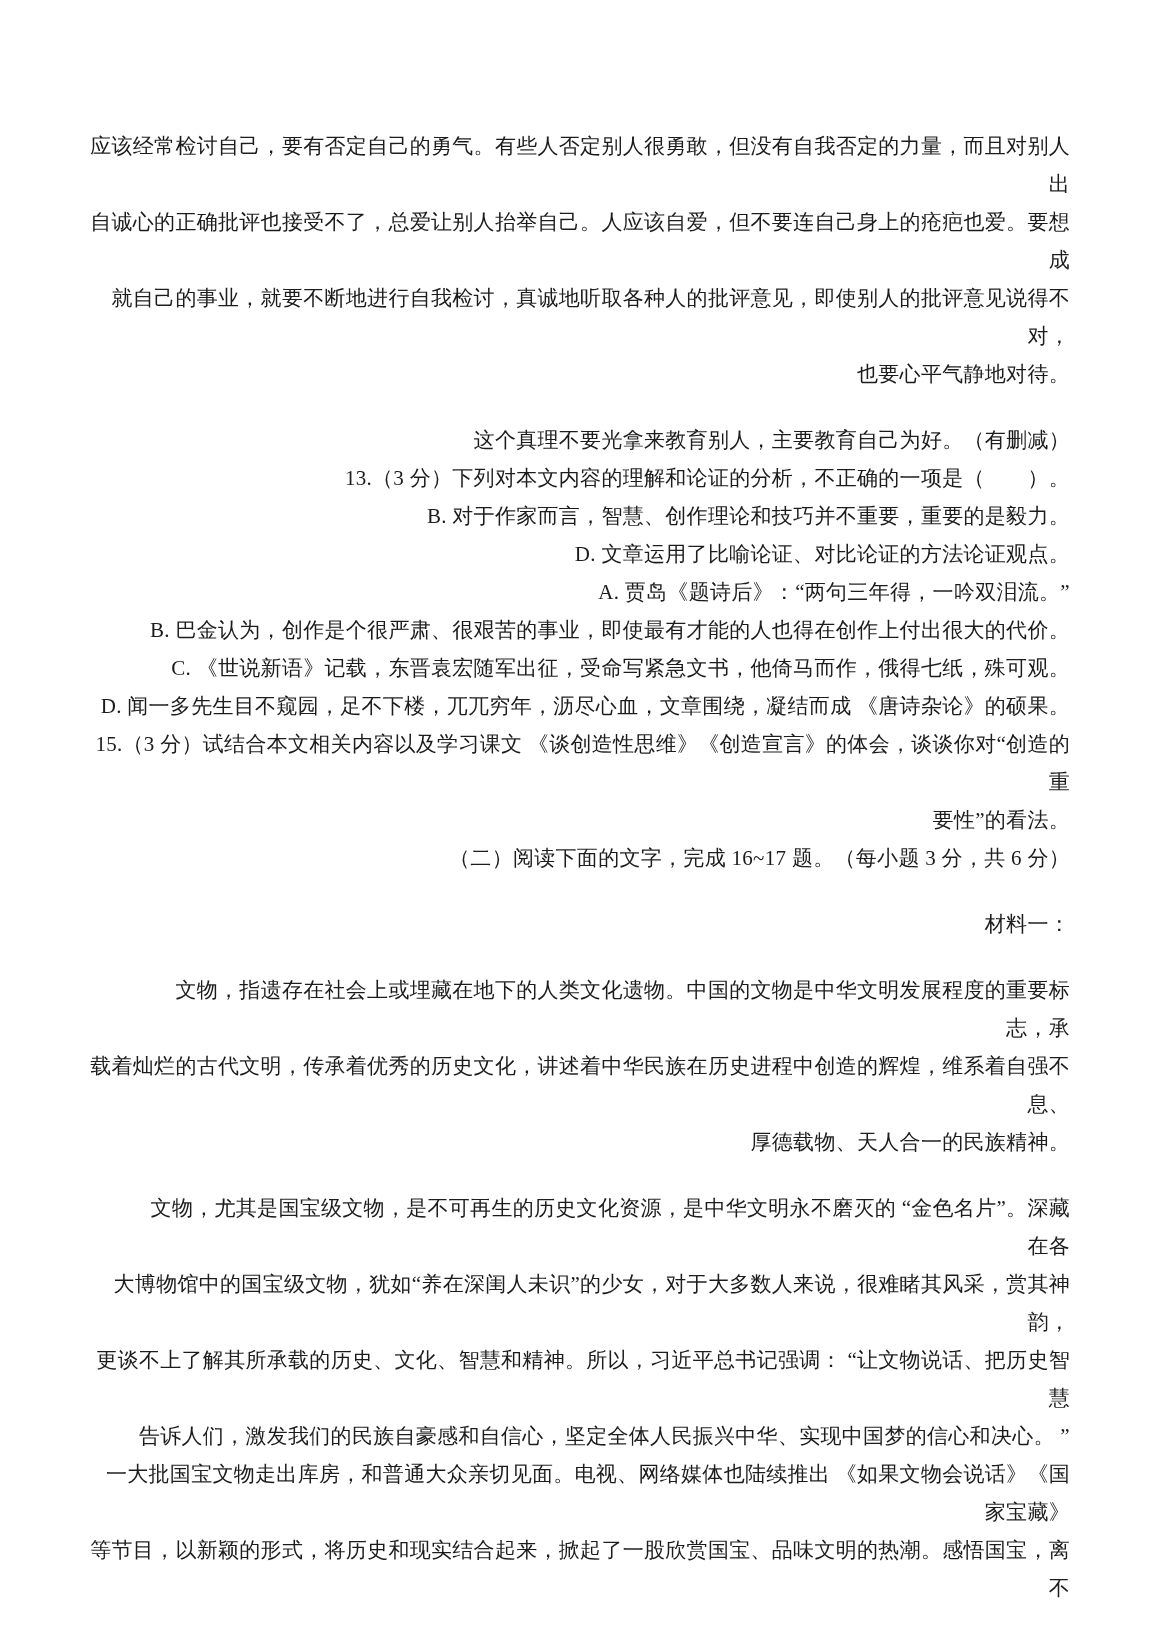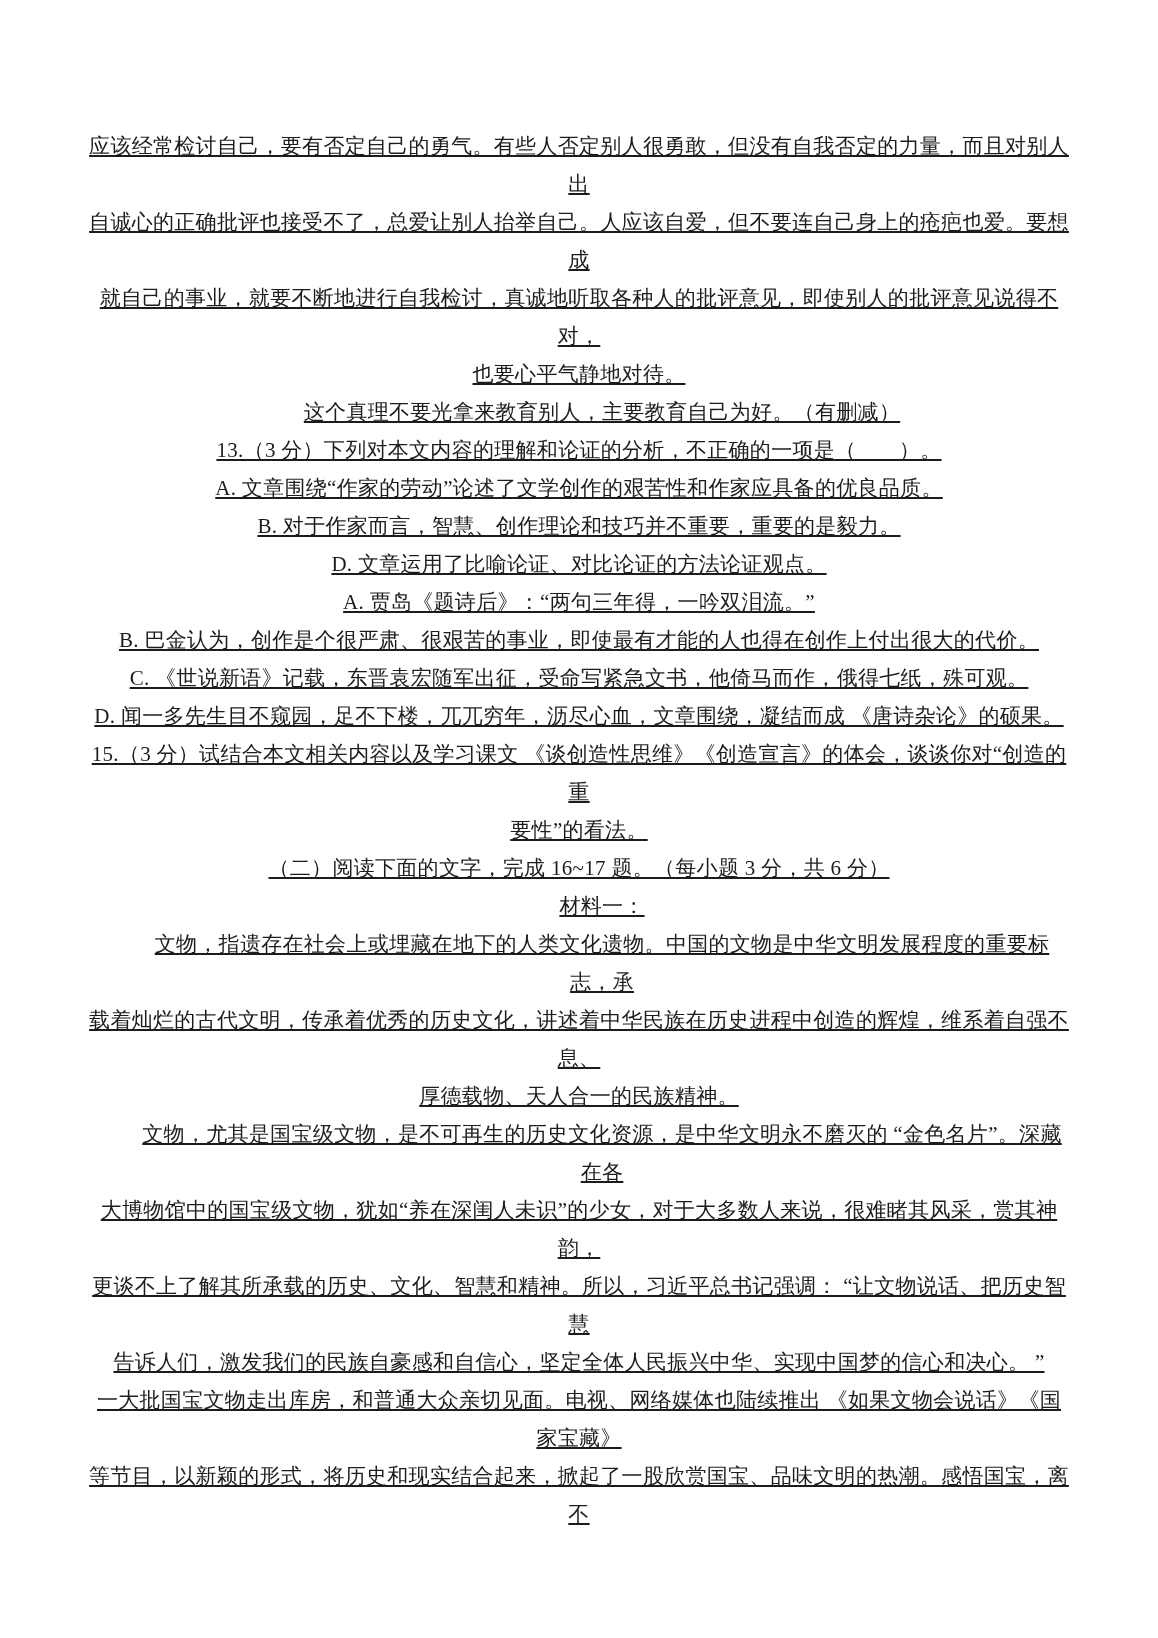--- a/index.html
+++ b/index.html
@@ -21,39 +21,38 @@
     background: #ffffff;
     color: #1c1c1c;
   }
   .doc-body {
     font-size: 21px;
     line-height: 38px;
     letter-spacing: 0.3px;
   }
   .line {
     white-space: pre-wrap;
-    text-align: center;
-    text-decoration: underline;
+    text-align: right;
   }
   .line.indent {
     padding-left: 46px;
+    margin-top: 28px;
   }
 </style>
 </head>
 <body>
 
 <div class="page">
   <div class="doc-body">
       <div class="line">应该经常检讨自己，要有否定自己的勇气。有些人否定别人很勇敢，但没有自我否定的力量，而且对别人出</div>
       <div class="line">自诚心的正确批评也接受不了，总爱让别人抬举自己。人应该自爱，但不要连自己身上的疮疤也爱。要想成</div>
       <div class="line">就自己的事业，就要不断地进行自我检讨，真诚地听取各种人的批评意见，即使别人的批评意见说得不对，</div>
       <div class="line">也要心平气静地对待。</div>
       <div class="line indent">这个真理不要光拿来教育别人，主要教育自己为好。（有删减）</div>
       <div class="line">13.（3 分）下列对本文内容的理解和论证的分析，不正确的一项是（　　）。</div>
-      <div class="line">A. 文章围绕“作家的劳动”论述了文学创作的艰苦性和作家应具备的优良品质。</div>
       <div class="line">B. 对于作家而言，智慧、创作理论和技巧并不重要，重要的是毅力。</div>
       <div class="line">D. 文章运用了比喻论证、对比论证的方法论证观点。</div>
       <div class="line">A. 贾岛《题诗后》：“两句三年得，一吟双泪流。”</div>
       <div class="line">B. 巴金认为，创作是个很严肃、很艰苦的事业，即使最有才能的人也得在创作上付出很大的代价。</div>
       <div class="line">C. 《世说新语》记载，东晋袁宏随军出征，受命写紧急文书，他倚马而作，俄得七纸，殊可观。</div>
       <div class="line">D. 闻一多先生目不窥园，足不下楼，兀兀穷年，沥尽心血，文章围绕，凝结而成 《唐诗杂论》的硕果。</div>
       <div class="line">15.（3 分）试结合本文相关内容以及学习课文 《谈创造性思维》《创造宣言》的体会，谈谈你对“创造的重</div>
       <div class="line">要性”的看法。</div>
       <div class="line">（二）阅读下面的文字，完成 16~17 题。（每小题 3 分，共 6 分）</div>
       <div class="line indent">材料一：</div>

